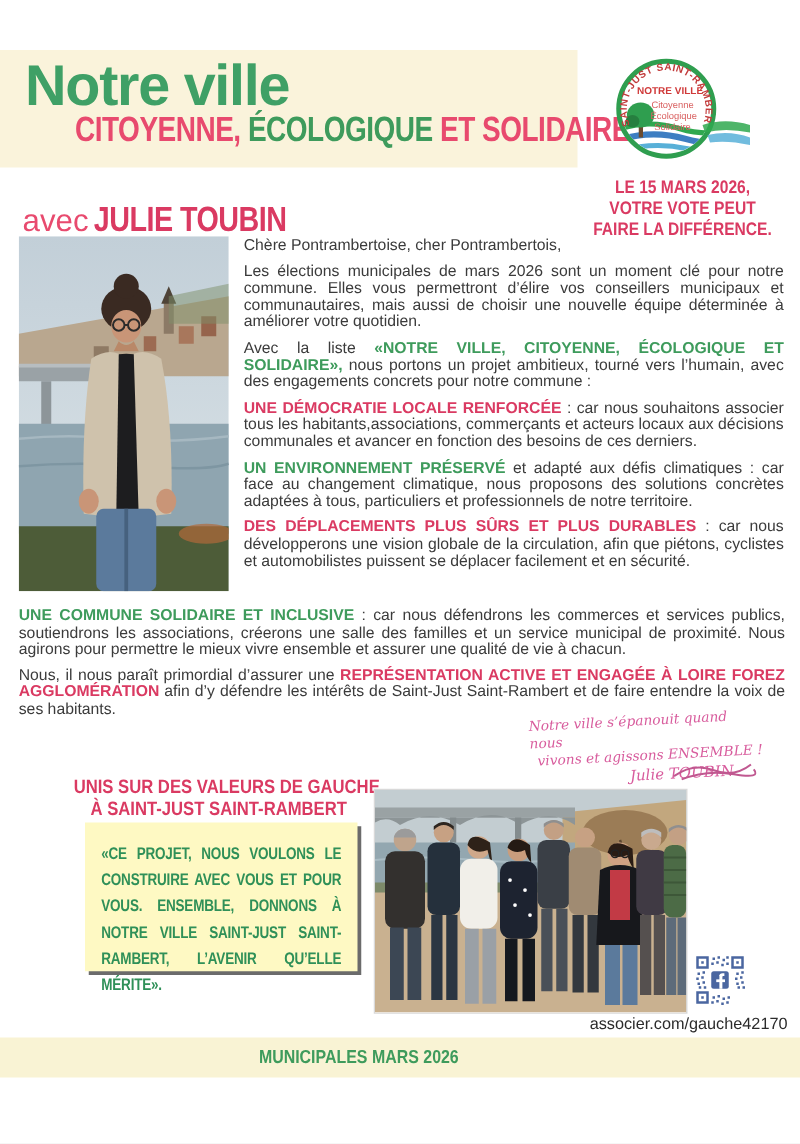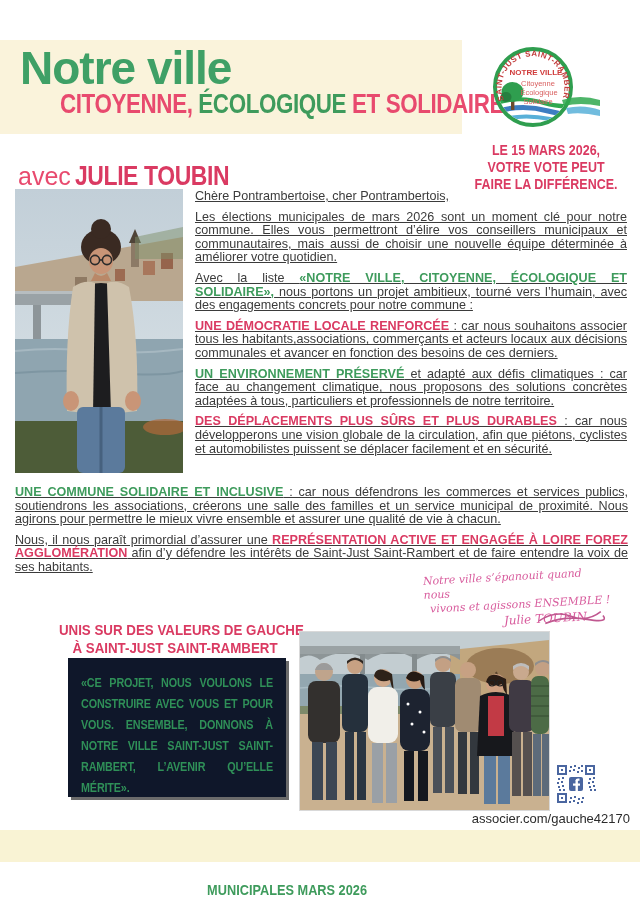--- a/index.html
+++ b/index.html
@@ -33,56 +33,56 @@
   .avec-row { position:absolute; left:18px; top:160px; white-space:nowrap; }
   .avec-word { font-size:25px; color:#e84a6e; vertical-align:baseline; }
   .candidate-name { font-size:28px; font-weight:700; color:#da3a62; display:inline-block; transform:scaleX(0.82); transform-origin:0 70%; letter-spacing:-0.5px; }
   
   .portrait { position:absolute; left:15px; top:189px; width:168px; height:284px; }
   .team-photo { position:absolute; left:300px; top:632px; width:249px; height:178px; box-shadow:0 0 0 1px #d9d9d9; }
   
   .letter-col { position:absolute; left:195px; top:190px; width:432px; }
   .full-col { position:absolute; left:15px; top:486px; width:613px; }
   .letter-col p, .full-col p {
-    margin:0 0 7px 0; font-size:12.6px; line-height:1.08; text-align:justify;text-decoration:underline;
+    margin:0 0 7px 0; font-size:12.6px; line-height:1.08; text-align:justify;
   }
   .lead { font-weight:700; }
   
   .handwritten {
     position:absolute; left:424px; top:570px; width:186px;
     color:#d85c9d; font-style:italic; font-size:11px; transform:rotate(-3deg); line-height:1.25;
     font-family:"DejaVu Serif", serif;
   }
   .handwritten .l2 { display:block; text-align:right; }
   .handwritten .sig { display:block; text-align:right; margin-top:2px; font-size:12px; padding-right:24px;}
   .sig-squiggle { position:absolute; right:6px; top:40px; }
   
   .values-heading {
     position:absolute; left:40px; top:621px; width:270px; text-align:center;
     color:#da3a62; font-weight:700; font-size:15.5px; line-height:1.18;
   }
   .values-heading .inner { display:block; transform:scaleX(0.86); transform-origin:50% 50%; white-space:nowrap; }
   .quote-box {
-    position:absolute; left:68px; top:658px; width:218px; height:139px;
-    background:#0f172a; box-shadow:3px 3px 0 rgba(70,70,70,0.8);
+    position:absolute; left:68px; top:658px; width:218px; height:119px;
+    background:#fef9c3; box-shadow:3px 3px 0 rgba(70,70,70,0.8);
     padding:15px 13px; box-sizing:border-box;
   }
   .quote-text {
     color:#2f9058; font-weight:700; font-size:13.5px; line-height:1.55; text-align:justify;
     transform:scaleX(0.80); transform-origin:0 0; width:125%; letter-spacing:-0.2px;
   }
   
   .qr { position:absolute; left:556px; top:764px; width:40px; height:40px; }
   .fb-url { position:absolute; left:420px; top:811px; width:210px; text-align:right; font-size:13px; color:#2b2b2b; }
   .footer-band {
     position:absolute; left:0; top:830px; width:640px; height:32px; background:#f9f3d4;
   }
   .footer-text {
     position:absolute; left:0; top:7px; width:574px; text-align:center;
-    color:#3e9b5c; font-weight:700; font-size:15px;margin-top:44px;
+    color:#3e9b5c; font-weight:700; font-size:15px;
   }
   .footer-text .inner { display:inline-block; transform:scaleX(0.85); transform-origin:50% 50%; white-space:nowrap; }
 </style>
 </head>
 <body>
 
 <div class="page">
 
   <div class="header-box">
     <div class="title">Notre ville</div>

